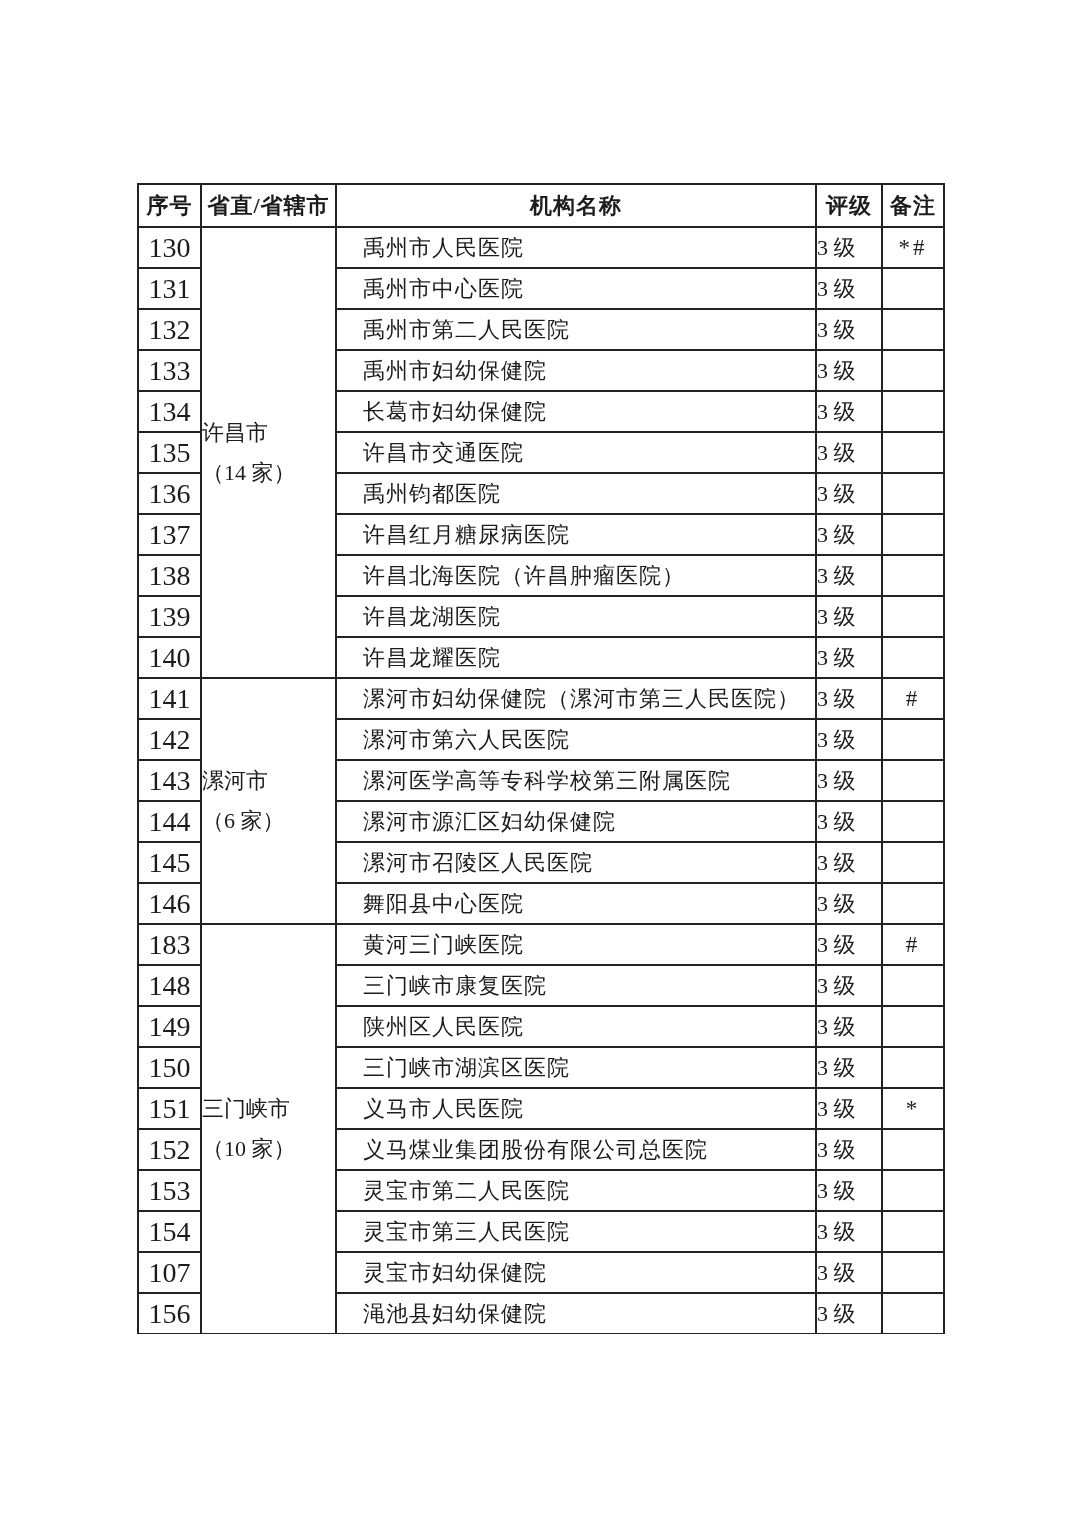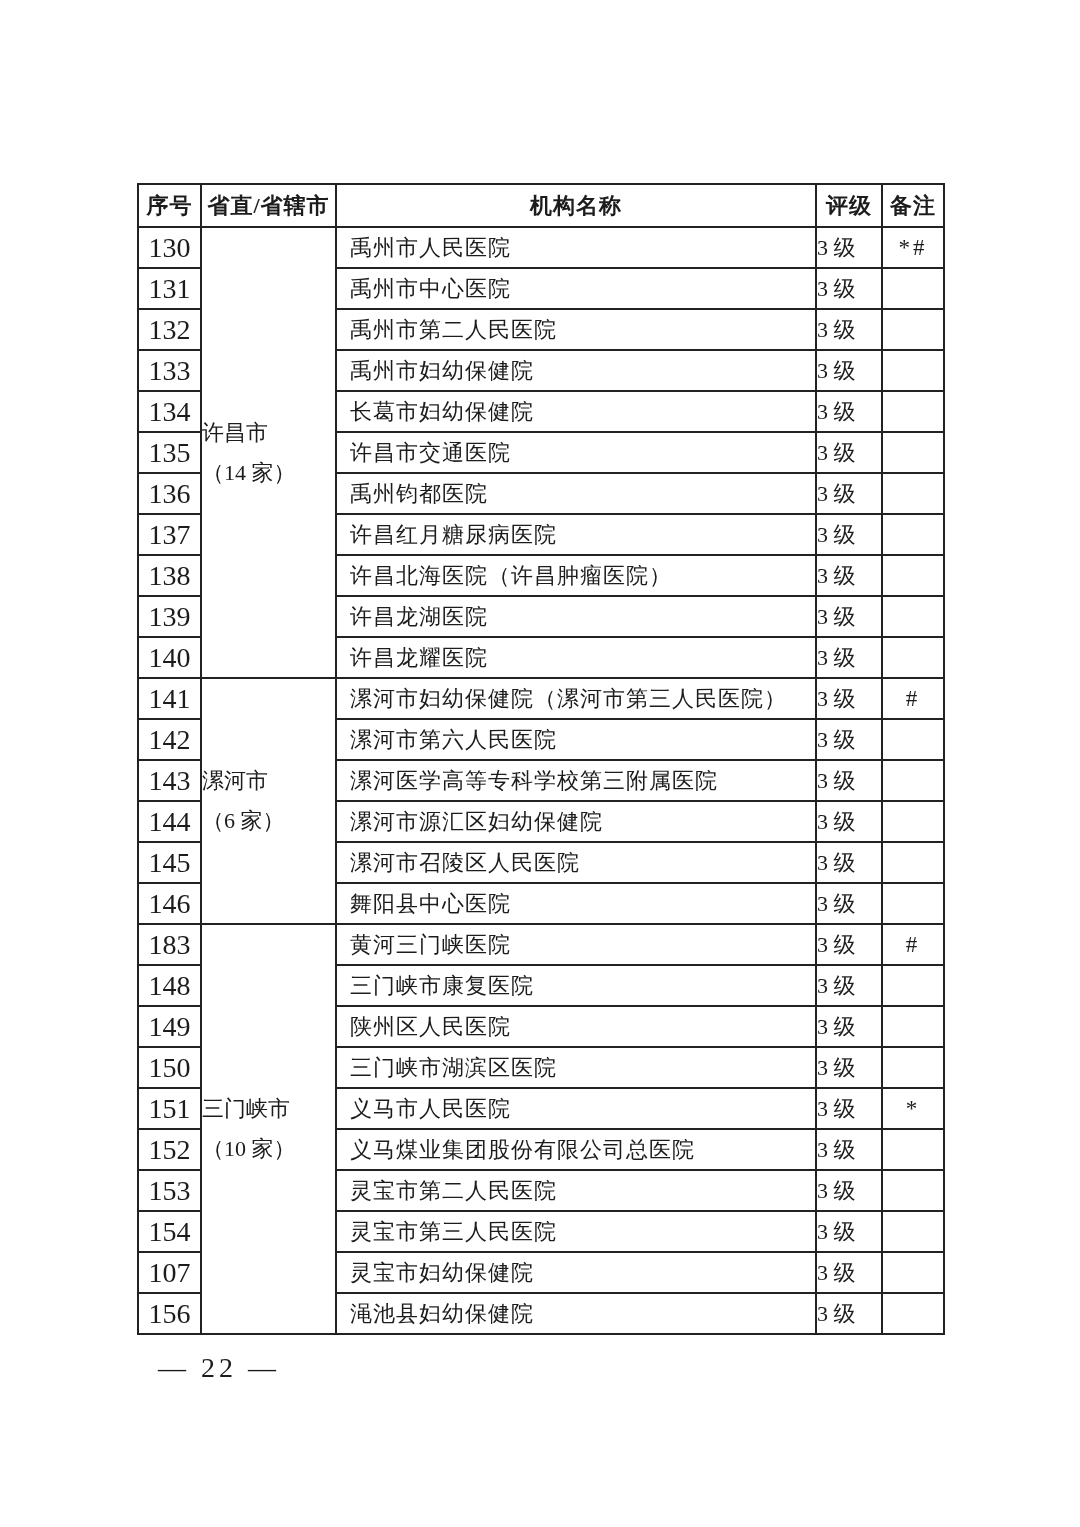--- a/index.html
+++ b/index.html
@@ -5,21 +5,21 @@
   * { margin: 0; padding: 0; box-sizing: border-box; }
   html, body {
     width: 1080px;
     background: #ffffff;
     font-family: "Liberation Serif", "DejaVu Serif", serif;
     color: #1c1c1c;
   }
   .page {
     position: relative;
     width: 1080px;
-    height: 1527px;
+    height: 1334px;
     background: #ffffff;
     overflow: hidden;
   }
   .table-wrap {
     position: absolute;
     left: 137px;
     top: 183px;
     width: 806px;
   }
   table {
@@ -45,21 +45,21 @@
     font-size: 28px;
   }
   td.city {
     text-align: left;
     vertical-align: middle;
     line-height: 1.8;
     white-space: normal;
   }
   td.name {
     text-align: left;
-    padding-left: 13px;
+    padding-left: 26px;
     letter-spacing: 1px;
   }
   td.rating {
   }
   td.remark {
     text-align: center;
     letter-spacing: 3px;
     font-size: 23px;
   }
   .page-number {

